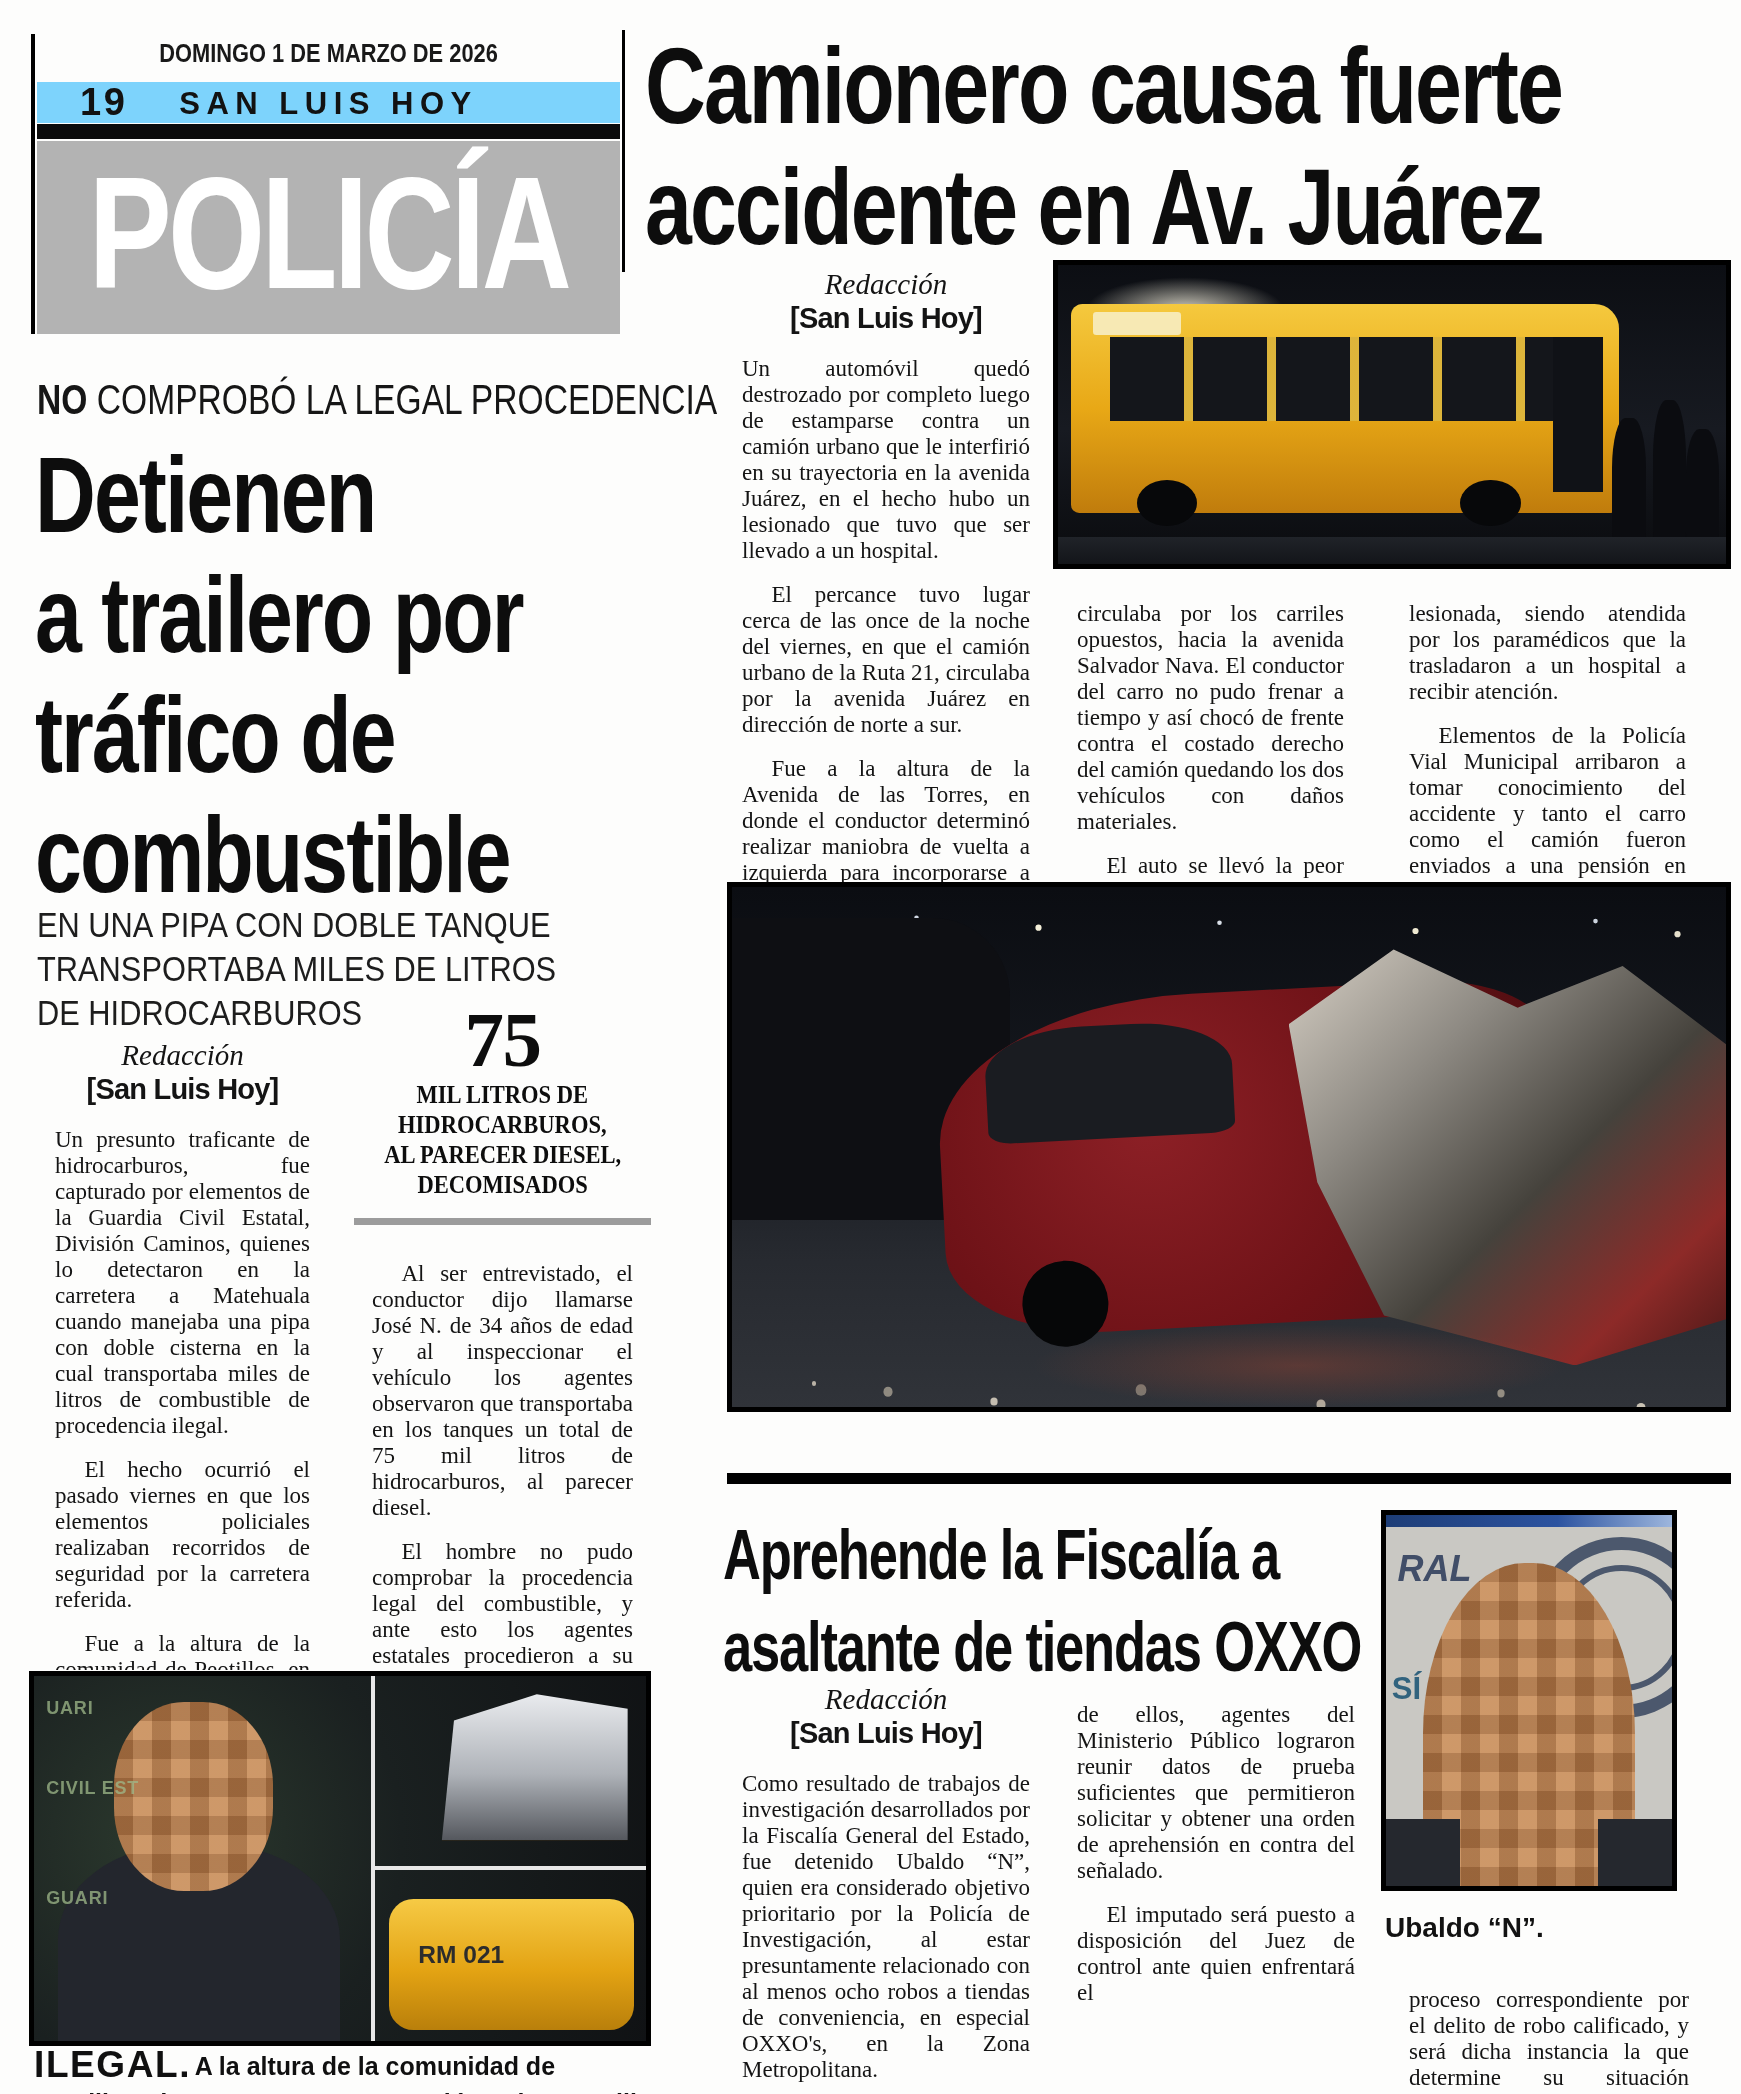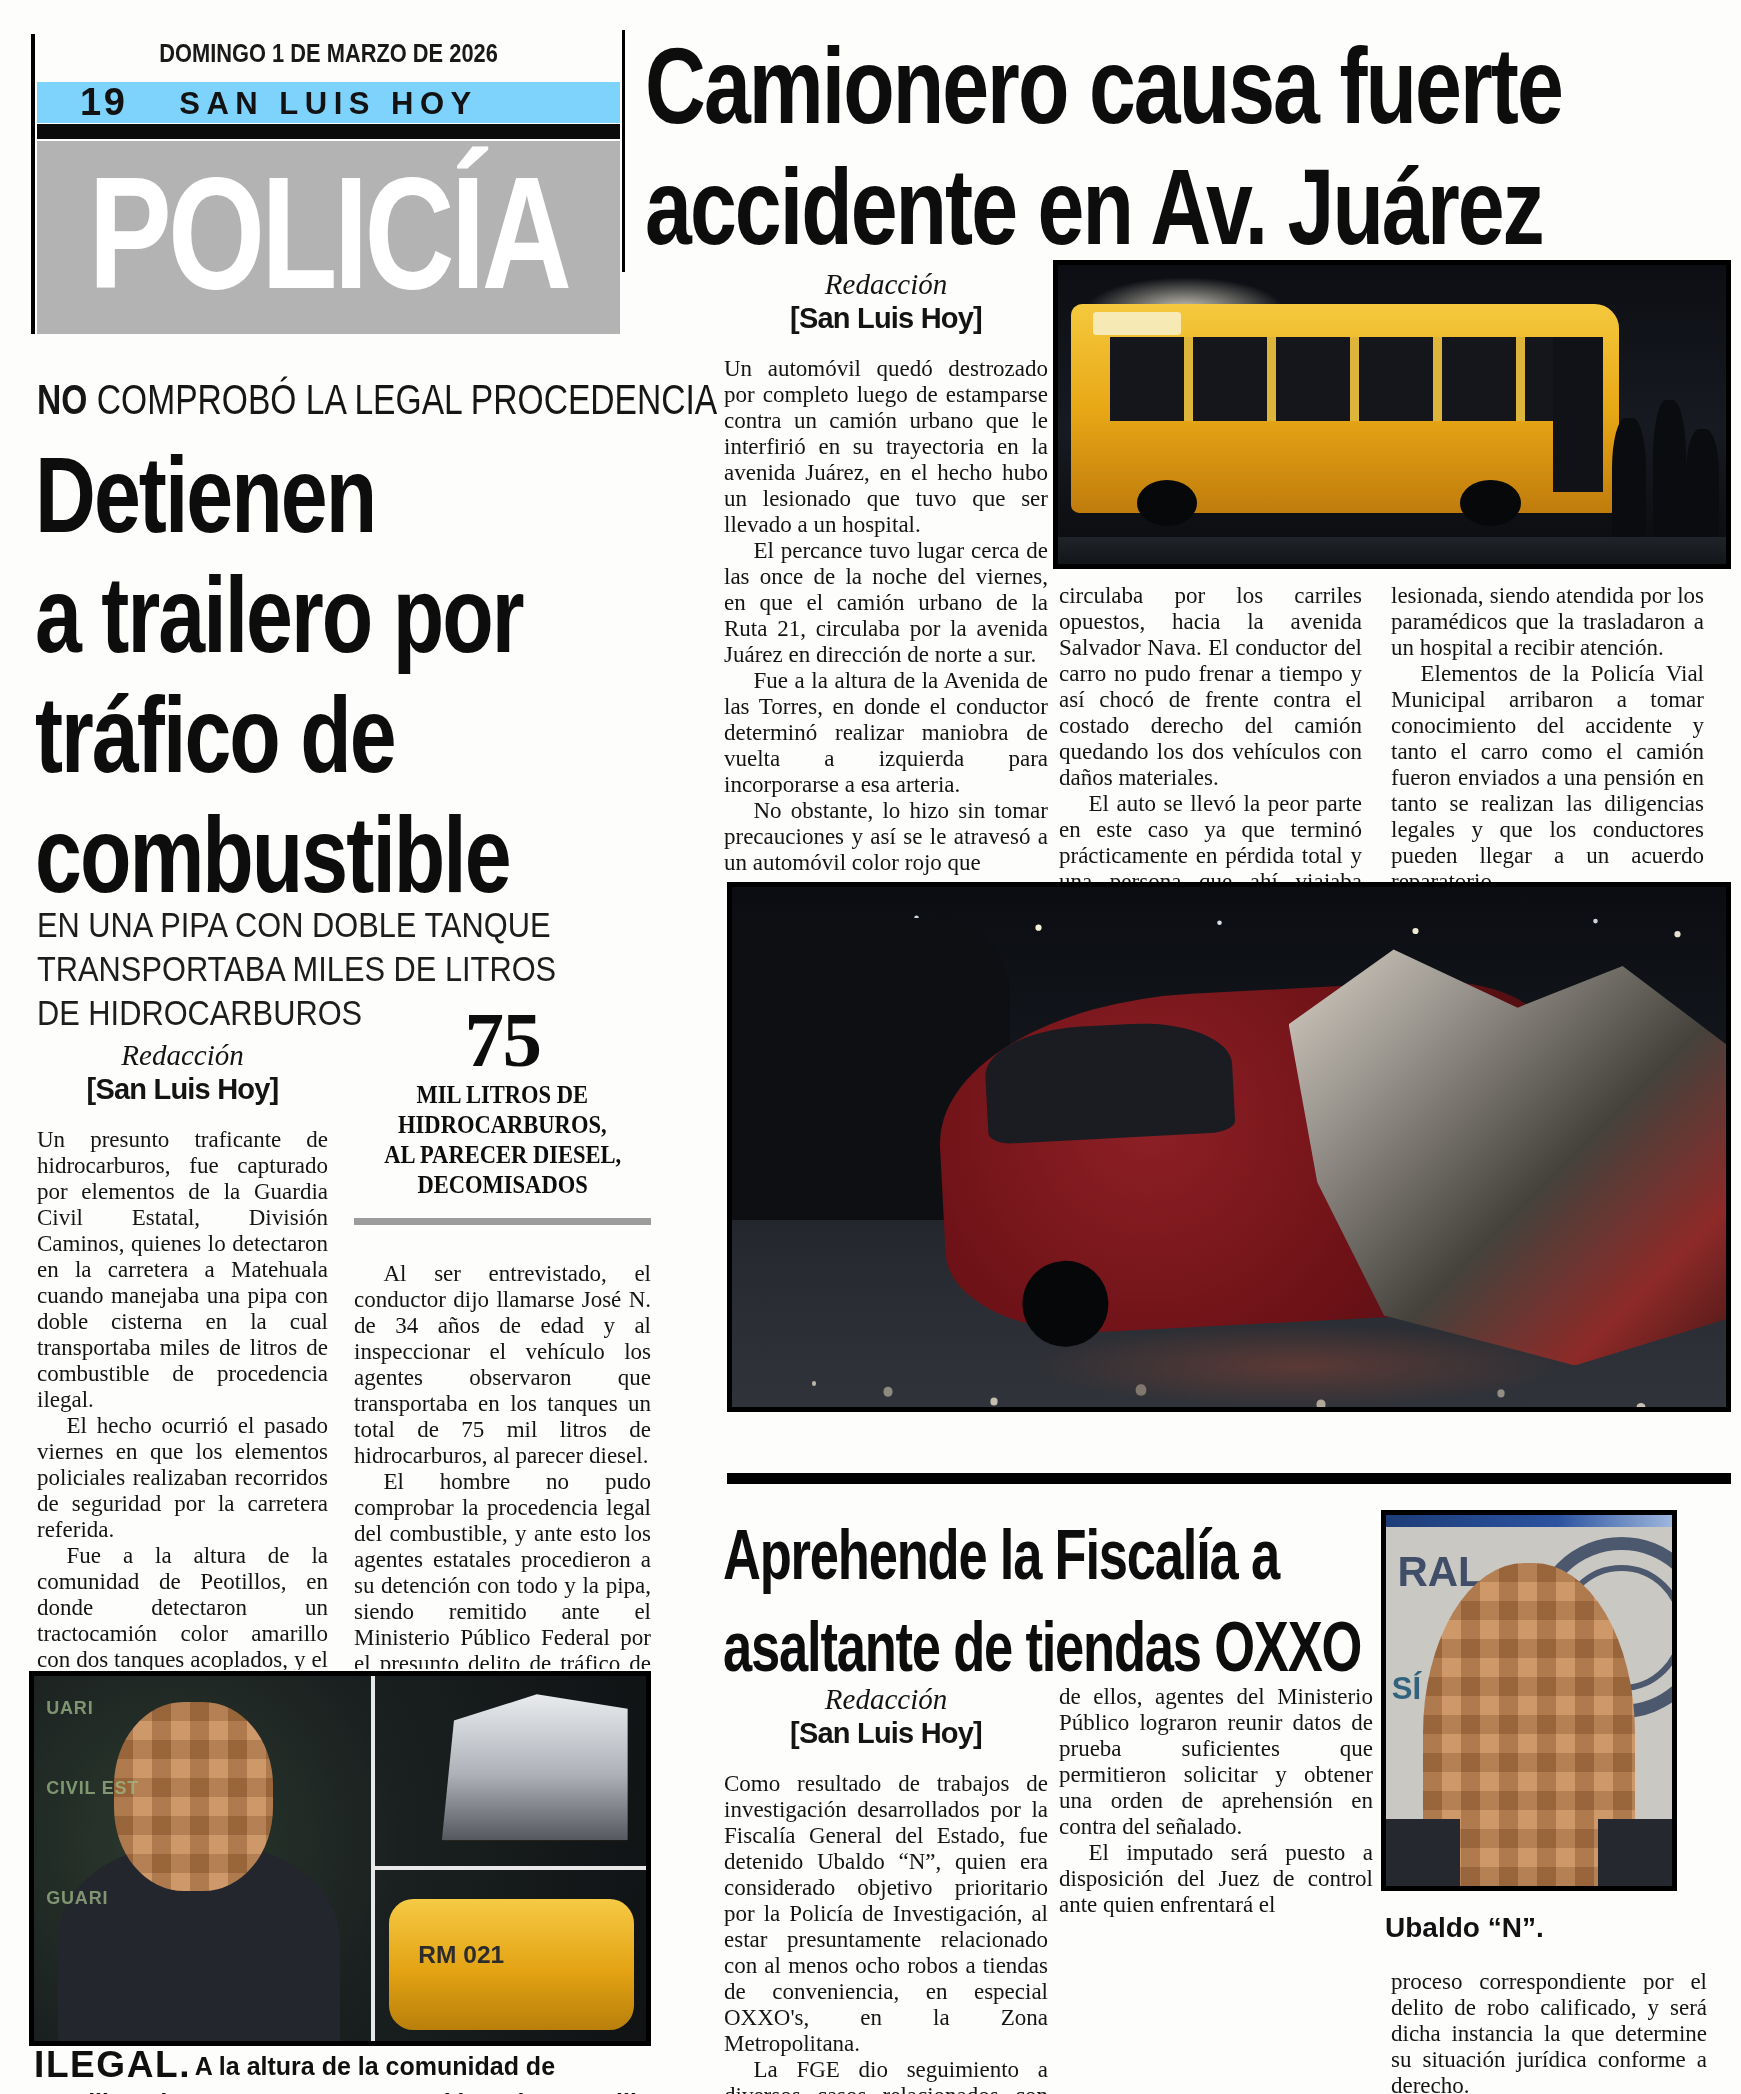--- a/index.html
+++ b/index.html
@@ -29,21 +29,21 @@
   .hl .ln span{display:inline-block;transform:scaleX(.78);transform-origin:0 50%;white-space:nowrap;letter-spacing:-2.5px;}
   .headline-lead{left:35px;top:437px;font-size:108px;}
   .headline-lead .ln{height:120px;line-height:115px;}
   .subhead{left:37px;top:903px;font-size:35px;line-height:44px;color:#1d1d1d;}
   .subhead .ln{display:block;}
   .subhead .ln span{display:inline-block;transform:scaleX(.88);transform-origin:0 50%;white-space:nowrap;}
 
   
   .bodycol{font-family:"Liberation Serif",serif;font-size:23px;line-height:26px;text-align:justify;
            color:#141414;overflow:hidden;}
-  .bodycol p{margin:0;}
+  .bodycol p{margin:18px;}
   .bodycol p.ind{text-indent:29.5px;}
   .byline{text-align:center;margin-bottom:21px;}
   .byline .role{display:block;font-family:"Liberation Serif",serif;font-style:italic;font-size:29px;line-height:34px;}
   .byline .src{display:block;font-family:"Liberation Sans",sans-serif;font-weight:bold;font-size:29px;line-height:34px;letter-spacing:-0.8px;}
 
   
   .pullquote{text-align:center;margin-bottom:36px;}
   .pq-num{font-weight:bold;font-size:79px;line-height:80px;letter-spacing:-1.6px;color:#0d0d0d;}
   .pq-line{display:block;font-weight:bold;font-size:24.5px;line-height:30px;color:#0d0d0d;}
   .pq-line span{display:inline-block;transform:scaleX(.92);white-space:nowrap;}
@@ -105,21 +105,21 @@
   .cp-wheel{position:absolute;left:12%;bottom:-4%;width:14%;height:26%;background:#060708;border-radius:50%;}
   .cp-debris{position:absolute;left:8%;bottom:4%;width:4.9px;height:4.9px;background:#b9b2a6;border-radius:50%;
      box-shadow:74px 8.2px 0 2.5px #8f8a80,180px 18px 0 1.6px #c4bdb0,327px 6.5px 0 3.3px #7d7870,507px 21px 0 2.5px #b0a99c,687px 9.8px 0 1.6px #938d82,827px 24.5px 0 2.5px #c9c2b4;}
   .cp-glow{position:absolute;left:30%;bottom:0;width:54%;height:16%;background:radial-gradient(ellipse,rgba(210,80,50,.28),transparent 70%);}
 
   
   .photo-mug{left:1381px;top:1510px;width:296px;height:381px;background:#c9c8c3;}
   .mg-strip{position:absolute;left:0;top:0;width:100%;height:11.5px;background:linear-gradient(90deg,#1d3d77 0%,#2c53a0 60%,#9db6dd 100%);}
   .mg-seal{position:absolute;right:-14%;top:6%;width:155px;height:155px;border:13px solid #2e3d58;border-radius:50%;opacity:.8;}
   .mg-seal::after{content:"";position:absolute;left:14.7px;top:14.7px;right:14.7px;bottom:14.7px;border:6.5px solid #2e3d58;border-radius:50%;}
-  .mg-ral{position:absolute;left:4%;top:9%;font-weight:bold;font-size:42px;color:#33415f;opacity:.9;}
+  .mg-ral{position:absolute;left:4%;top:9%;font-weight:bold;font-size:36px;color:#33415f;opacity:.9;font-style:italic;}
   .mg-si{position:absolute;left:2%;top:42%;font-weight:bold;font-size:31px;color:#0c4a6e;opacity:.8;}
   .mg-head{position:absolute;left:13%;top:13%;width:74%;height:96%;border-radius:48% 48% 10% 10%;}
   .mg-shoulder{position:absolute;bottom:0;width:26%;height:18%;background:#25282e;}
 
   
   .col-lead-1{left:37px;top:1038px;width:291px;height:632px;}
   .col-lead-2{left:354px;top:1000px;width:297px;height:669px;}
   .caption-lead{left:34px;top:2049px;width:630px;}
 
   .v-rule-mid{left:622px;top:29.5px;width:3.3px;height:242px;background:#000;}

